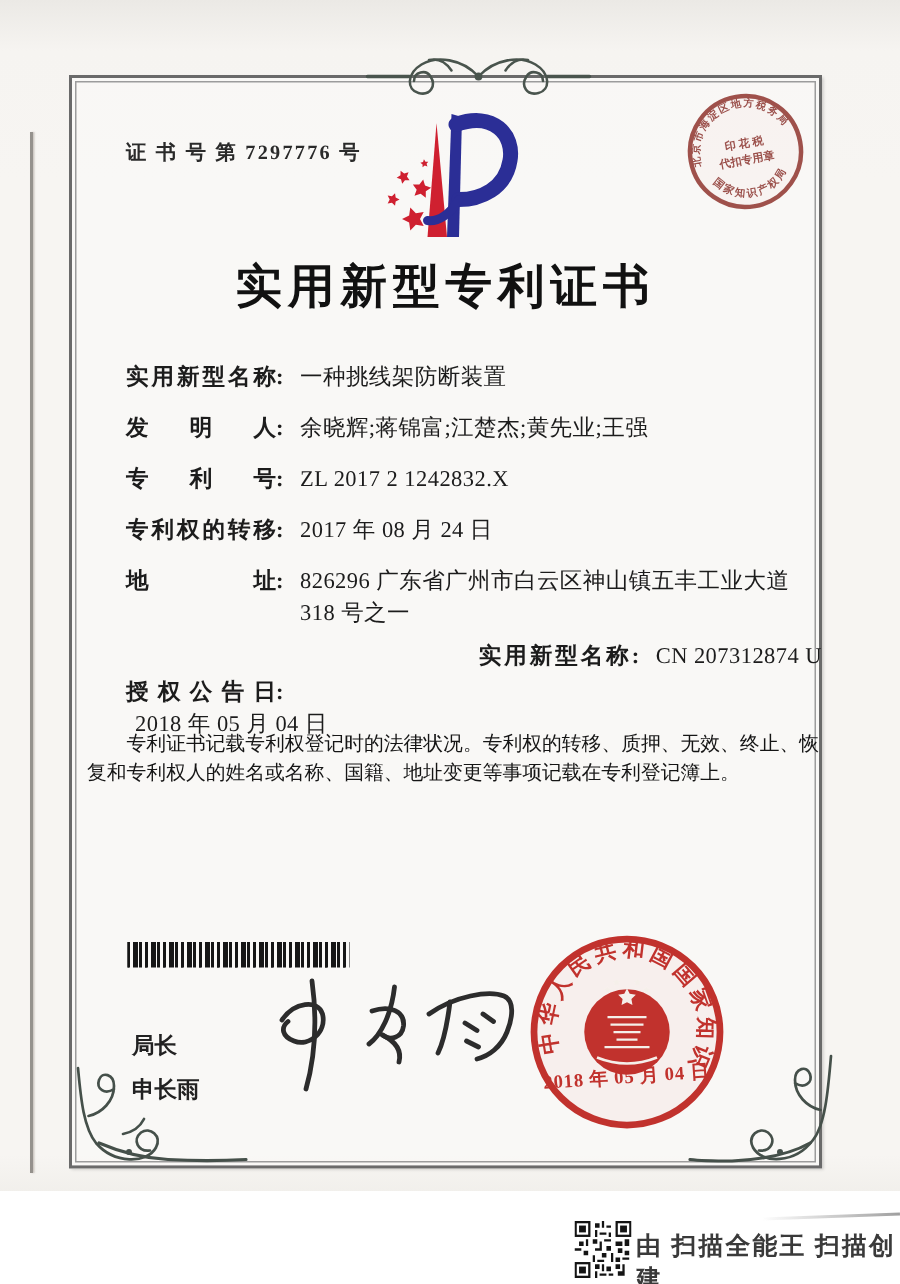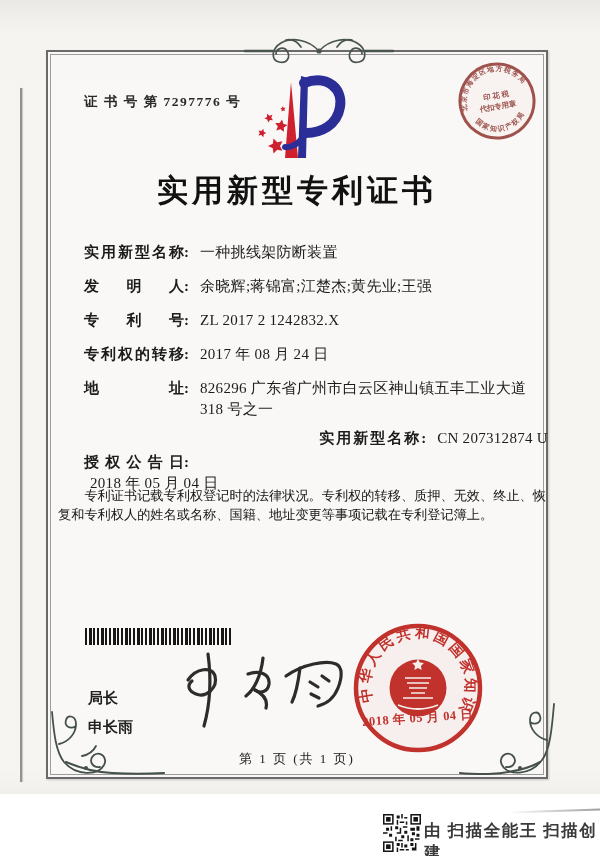--- a/index.html
+++ b/index.html
@@ -206,21 +206,20 @@
         <path d="M0,-1 L0.294,-0.405 L0.951,-0.309 L0.476,0.155 L0.588,0.809 L0,0.5 L-0.588,0.809 L-0.476,0.155 L-0.951,-0.309 L-0.294,-0.405 Z" transform="translate(83,42) scale(2.4)"></path>
       </g>
       <g stroke="#fbf6f2" stroke-width="1.5" fill="none">
         <path d="M57 60 H83 M59 65 H81 M61 70 H79 M63 75 H77 M55 80 H85"></path>
         <path d="M50 87 Q70 95 90 87" stroke-width="1.8"></path>
       </g>
     </g>
     <text x="70" y="104" text-anchor="middle" font-size="12.5" font-weight="700" fill="#c2231e" letter-spacing=".5" transform="rotate(-4 70 104)">2018 年 05 月 04 日</text>
   </svg>
 
-  <div class="page-indicator">第 1 页 (共 1 页)</div>
 
   <div class="page-edge-line"></div>
 
   <svg class="qr" width="38" height="40" viewBox="0 0 25 25">
     <g fill="#141414">
       <rect x="0" y="0" width="7" height="7"></rect>
         <rect x="18" y="0" width="7" height="7"></rect>
         <rect x="0" y="18" width="7" height="7"></rect>
       <rect x="1" y="1" width="5" height="5" fill="#fff"></rect>
         <rect x="19" y="1" width="5" height="5" fill="#fff"></rect>

